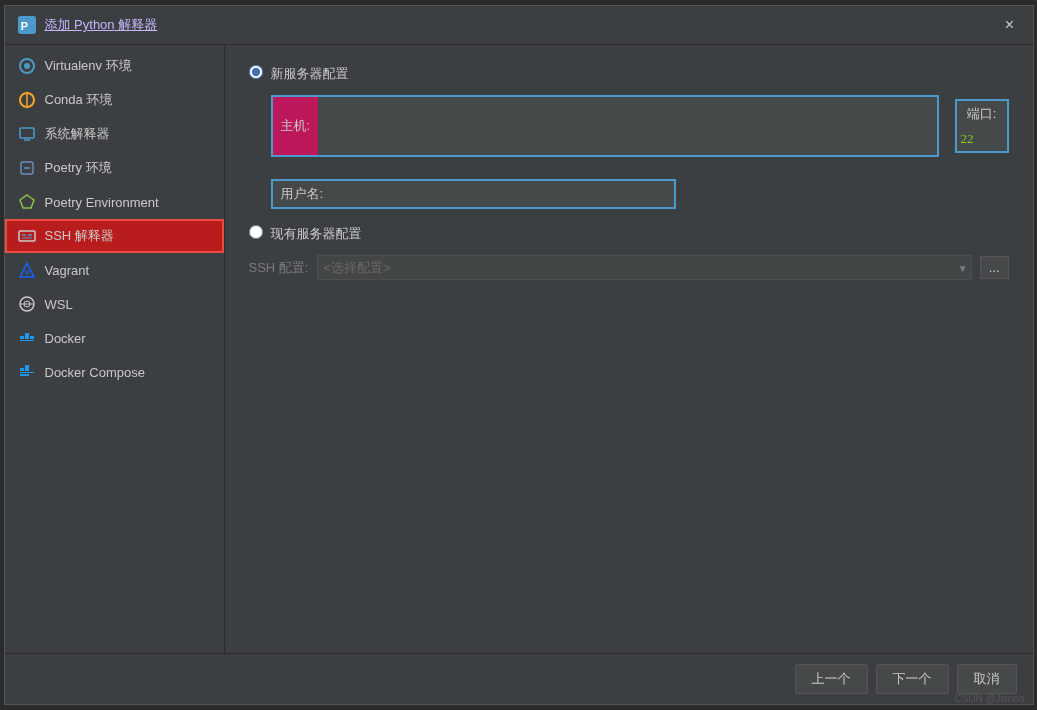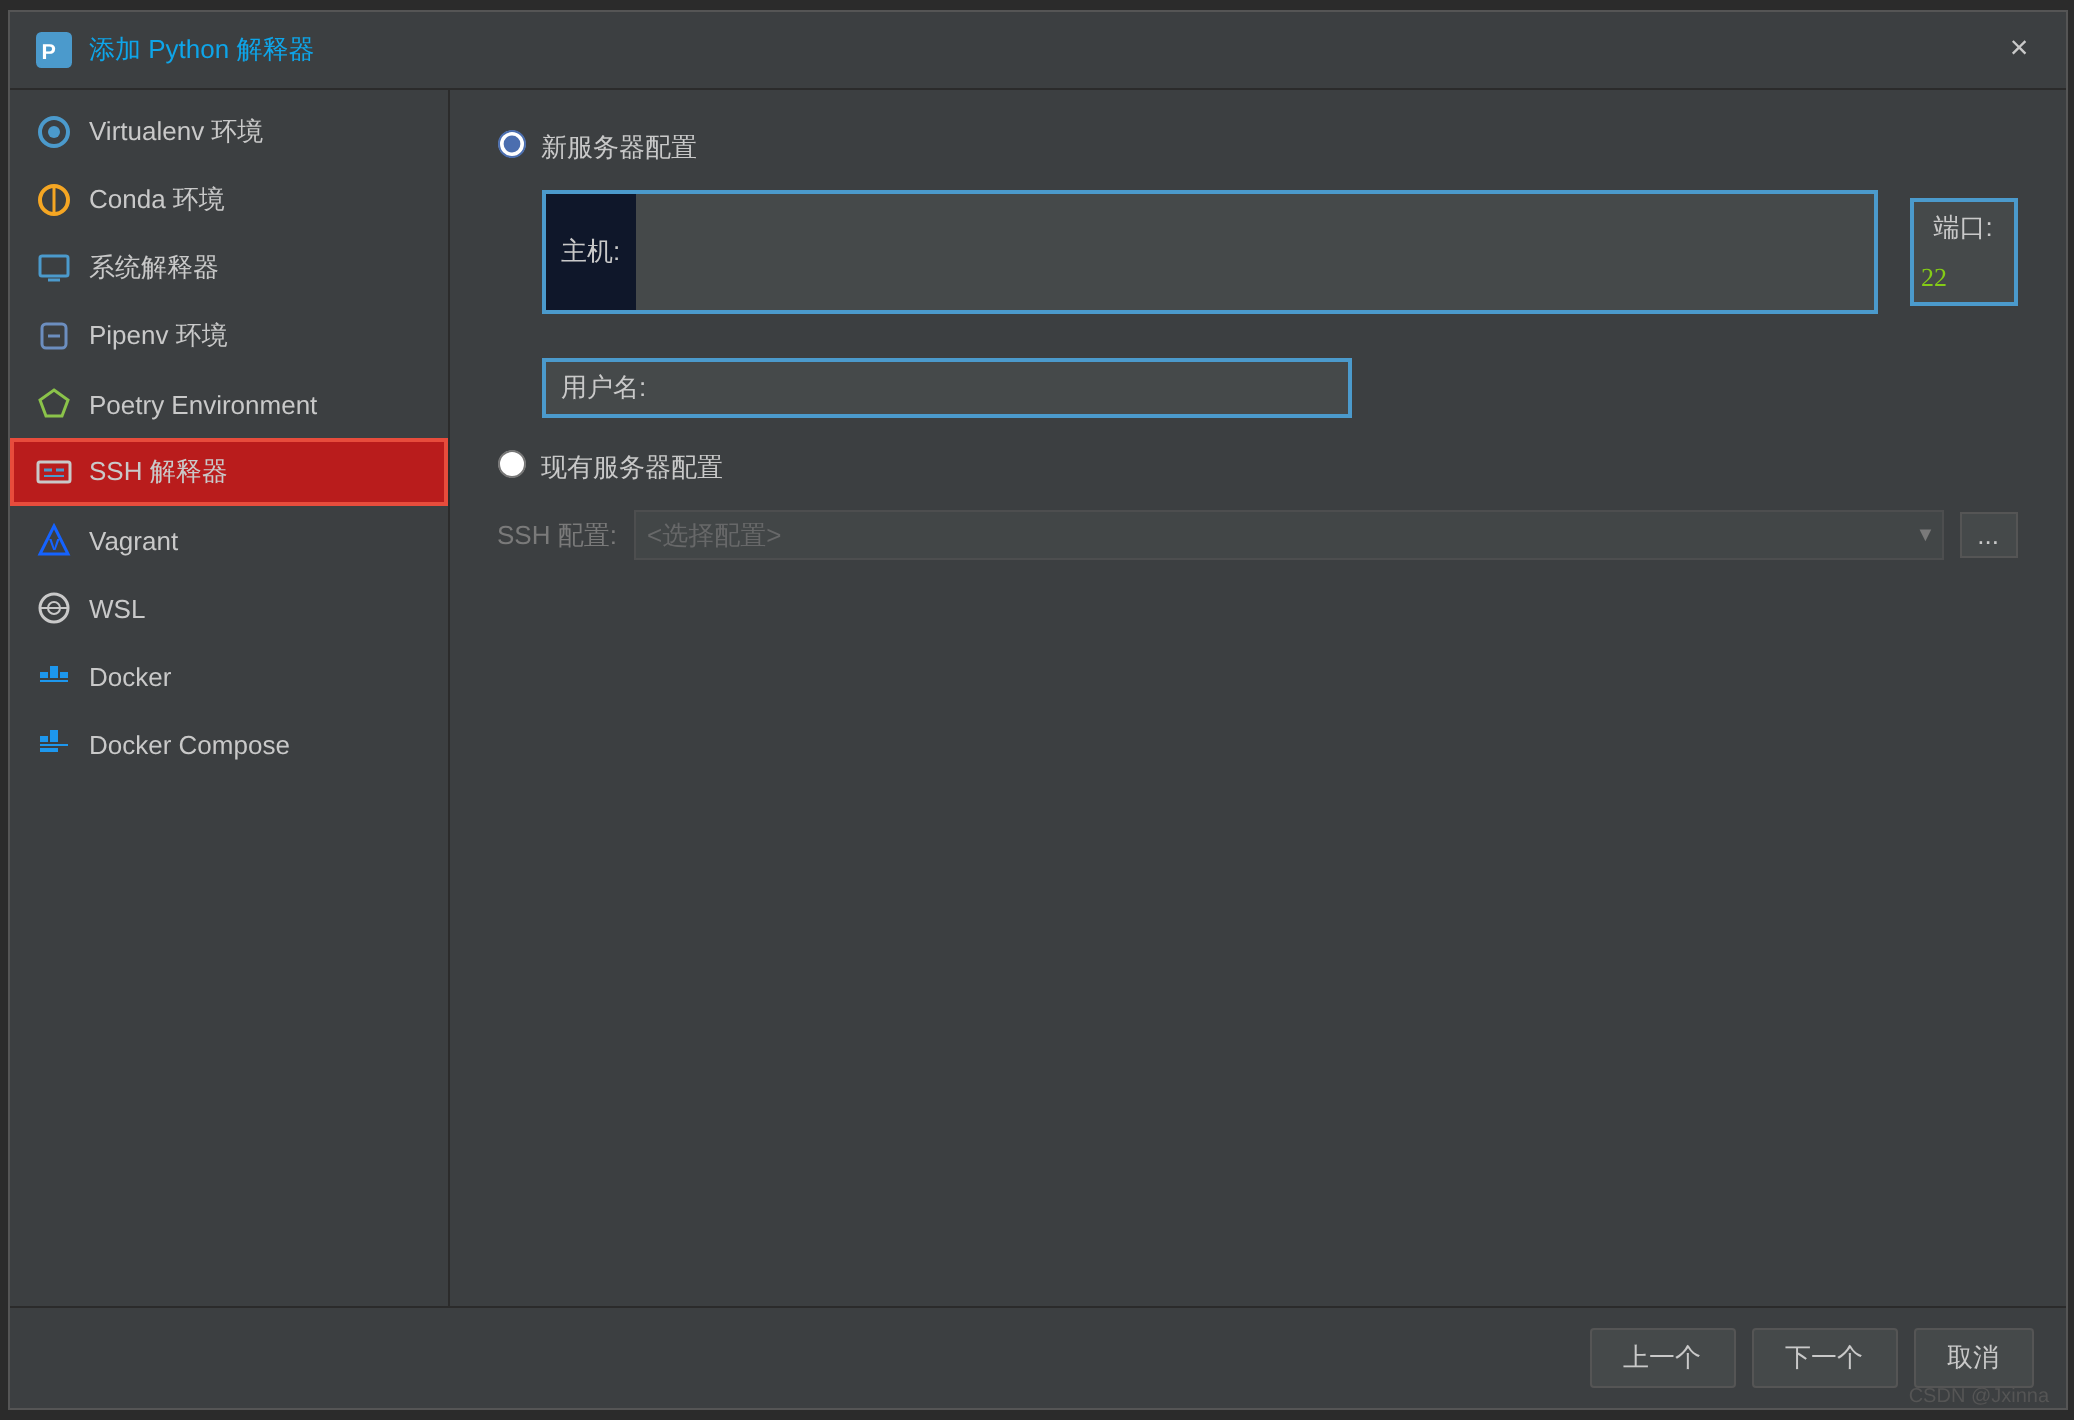--- a/index.html
+++ b/index.html
@@ -43,22 +43,23 @@
       height: 20px;
       display: flex;
       align-items: center;
       justify-content: center;
     }
     .title-icon svg {
       width: 18px;
       height: 18px;
     }
     .title-text {
-      color: #0ea5e9;
-      font-size: 13px;
+      color: #c4b5fd;
+      font-size: 13px;
+      text-decoration: underline;
     }
     .close-btn {
       width: 22px;
       height: 22px;
       display: flex;
       align-items: center;
       justify-content: center;
       cursor: pointer;
       color: #c9c9c9;
       font-size: 16px;
@@ -126,21 +127,21 @@
       align-items: center;
       gap: 0;
       border: 2px solid #4b9acc;
       background: #45494a;
     }
     .host-label-cell {
       padding: 20px 8px;
       color: #c9c9c9;
       font-size: 13px;
       white-space: nowrap;
-      background: #0f172a;
+      background: #be185d;
       text-align: center;
     }
     .host-input {
       flex: 1;
       background: #45494a;
       border: none;
       color: #c9c9c9;
       padding: 4px 4px;
       font-size: 13px;
       font-family: inherit;
@@ -327,21 +328,21 @@
         <span>系统解释器</span>
       </div>
 
       <div class="sidebar-item">
         <div class="sidebar-icon">
           <svg width="18" height="18" viewBox="0 0 18 18">
               <rect x="3" y="3" width="12" height="12" rx="2" fill="none" stroke="#6c8ebf" stroke-width="1.5"></rect>
               <line x1="6" y1="9" x2="12" y2="9" stroke="#6c8ebf" stroke-width="1.5"></line>
             </svg>
         </div>
-        <span>Pipenv 环境</span>
+        <span>Poetry 环境</span>
       </div>
 
       <div class="sidebar-item">
         <div class="sidebar-icon">
           <svg width="18" height="18" viewBox="0 0 18 18">
               <polygon points="9,2 16,7 13,15 5,15 2,7" fill="none" stroke="#8bc34a" stroke-width="1.5"></polygon>
             </svg>
         </div>
         <span>Poetry Environment</span>
       </div>

